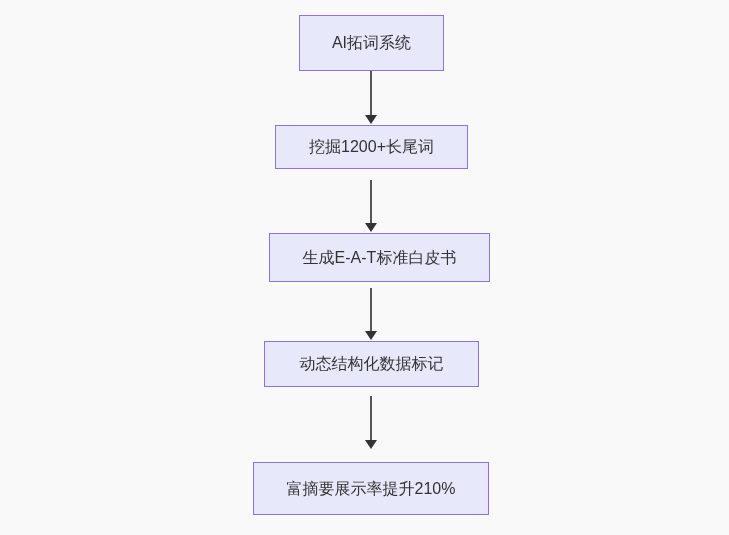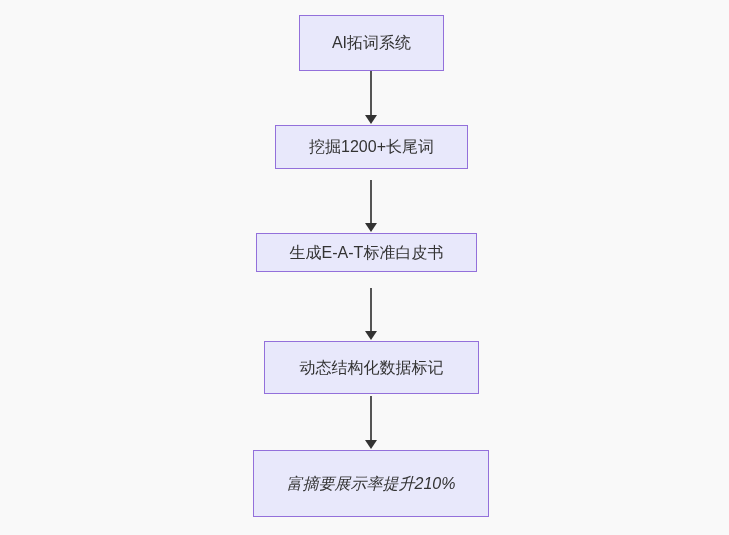--- a/index.html
+++ b/index.html
@@ -23,23 +23,23 @@
     align-items: center;
     justify-content: center;
     color: var(--node-text, #333333);
     font-size: 16px;
     line-height: 1;
     white-space: nowrap;
     text-align: left;
   }
   .node-1 { left: 299px; top: 15px;  width: 145px; height: 56px; }
   .node-2 { left: 275px; top: 125px; width: 193px; height: 44px; }
-  .node-3 { left: 256px; top: 233px; width: 221px; height: 39px; }
-  .node-4 { left: 264px; top: 341px; width: 215px; height: 53px; }
-  .node-5 { left: 253px; top: 450px; width: 236px; height: 67px; font-style: italic; }
+  .node-3 { left: 269px; top: 233px; width: 221px; height: 49px; }
+  .node-4 { left: 264px; top: 341px; width: 215px; height: 46px; }
+  .node-5 { left: 253px; top: 462px; width: 236px; height: 53px; }
 
   .edge {
     position: absolute;
     left: 364px;
     width: 13px;
   }
   .edge-1 { top: 71px;  height: 53px; }
   .edge-2 { top: 180px; height: 52px; }
   .edge-3 { top: 288px; height: 52px; }
   .edge-4 { top: 396px; height: 53px; }

